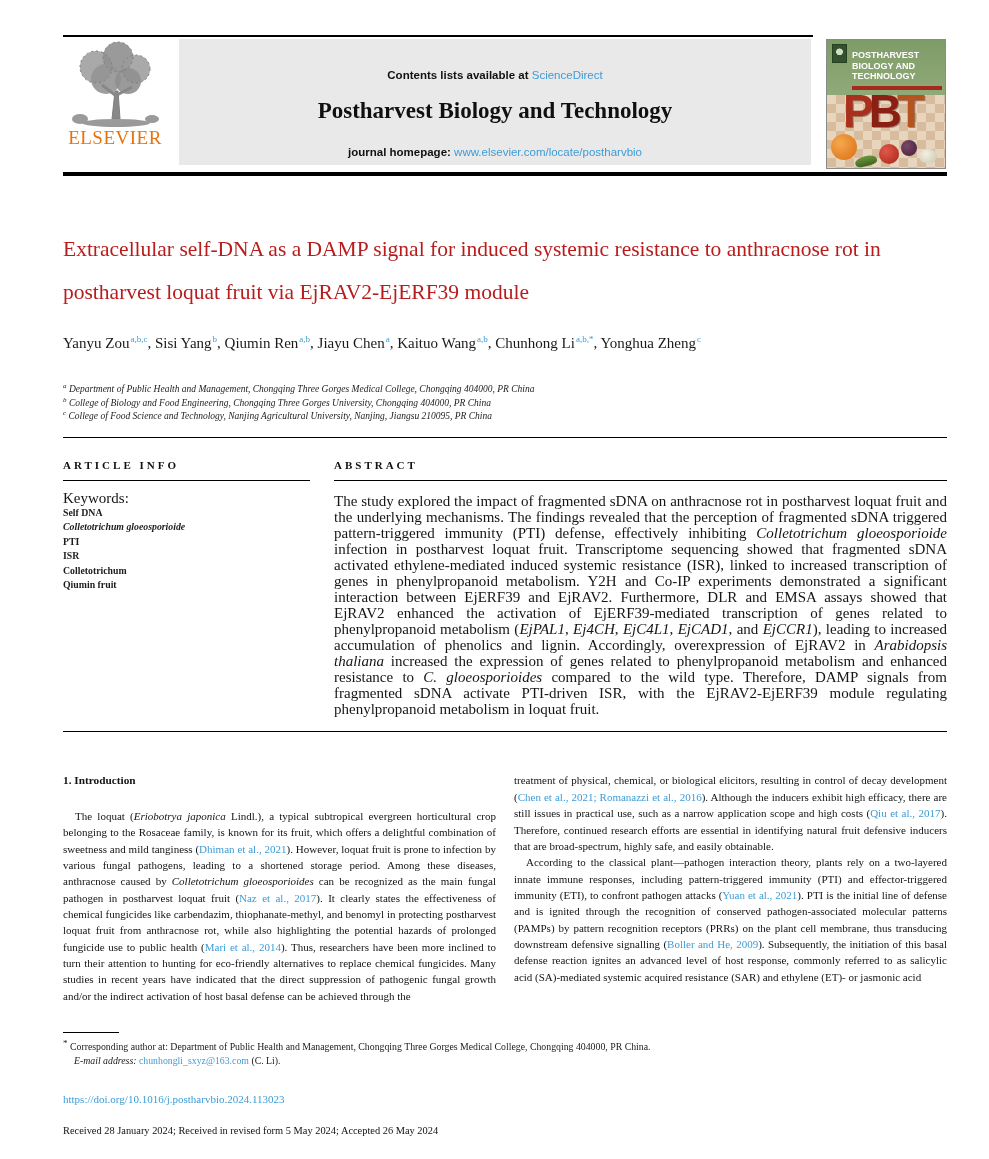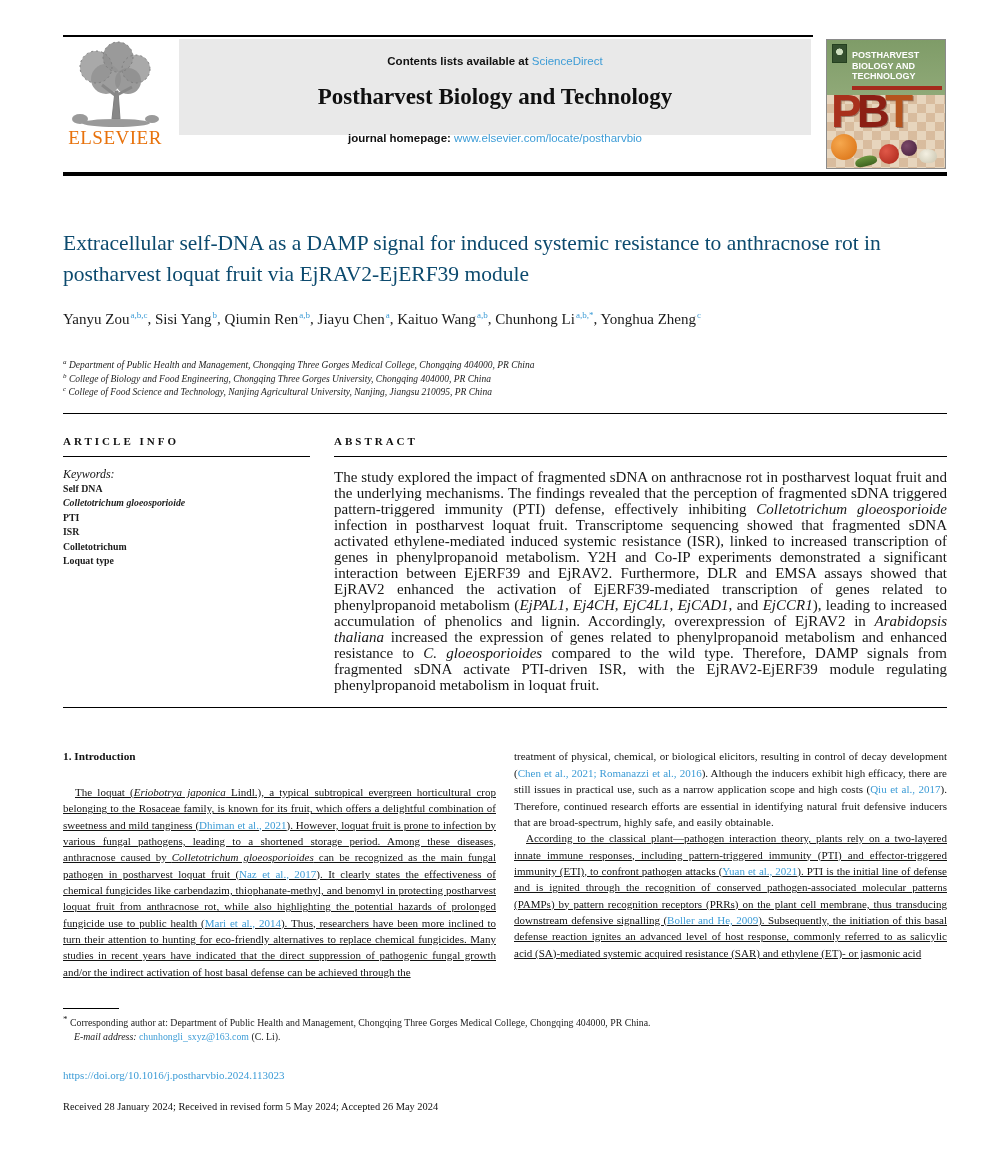--- a/index.html
+++ b/index.html
@@ -8,22 +8,22 @@
        -webkit-font-smoothing:antialiased;}
   .content{position:absolute;left:63px;top:0;width:884px;}
 
   
   .topline{margin-top:35px;height:2px;background:#000;width:750px;}
   .header-row{display:flex;margin-top:2px;align-items:flex-start;}
   .logo-block{width:104px;text-align:center;}
   .logo-block svg{display:block;margin:0 auto;}
   .publisher-name{font-family:"Liberation Serif",serif;font-size:19px;
                   color:#e8720c;letter-spacing:.5px;margin-top:-2px;}
-  .banner{width:632px;margin-left:12px;background:#e9e9e9;height:96px;
-          text-align:center;padding-top:16px;box-sizing:border-box;}
+  .banner{width:632px;margin-left:12px;background:#e9e9e9;height:126px;
+          text-align:center;padding-top:30px;box-sizing:border-box;}
   .contents-line{font-family:"Liberation Sans",sans-serif;font-size:11.5px;
                  font-weight:bold;color:#111;}
   .journal-title{font-size:23px;font-weight:bold;color:#101010;margin-top:17px;}
   .homepage-line{font-family:"Liberation Sans",sans-serif;font-size:11.5px;
                  font-weight:bold;color:#111;margin-top:22px;}
   .lnk{color:#3d9cd6;text-decoration:none;font-weight:normal;cursor:pointer;}
   .contents-line .lnk,.homepage-line .lnk{font-weight:normal;}
   .thickline{height:4px;background:#000;margin-top:3px;width:100%;}
 
   
@@ -36,65 +36,65 @@
                   background:radial-gradient(circle at 50% 35%,#cfe0c0 0 40%,transparent 45%);}
   .cover-title{position:absolute;top:10px;left:25px;right:3px;color:#fff;
                font-weight:bold;font-size:9px;line-height:10.5px;text-align:left;}
   .cover-strip{position:absolute;top:46px;left:25px;right:3px;height:4px;background:#a52a1c;}
   .cover-checker{position:absolute;left:0;right:0;top:55px;bottom:0;
       background-color:#e7d5bd;
       background-image:
         linear-gradient(45deg,rgba(190,140,100,.35) 25%,transparent 25%,transparent 75%,rgba(190,140,100,.35) 75%),
         linear-gradient(45deg,rgba(190,140,100,.35) 25%,transparent 25%,transparent 75%,rgba(190,140,100,.35) 75%);
       background-size:18px 18px;background-position:0 0,9px 9px;}
-  .cover-letters{position:absolute;top:48px;left:4px;font-weight:bold;font-size:46px;
+  .cover-letters{position:absolute;top:48px;left:16px;font-weight:bold;font-size:46px;
                  letter-spacing:-5px;line-height:1;z-index:2;
                  text-shadow:1px 1px 0 rgba(60,10,5,.4);}
   .cover-letters span:nth-child(1){color:#a8301c;}
   .cover-letters span:nth-child(2){color:#8c1f14;}
   .cover-letters span:nth-child(3){color:#b5541e;}
   .fruit{position:absolute;border-radius:50%;z-index:1;}
   .f1{width:26px;height:26px;background:radial-gradient(circle at 35% 35%,#f6a84e,#d86d10);left:4px;bottom:8px;}
   .f2{width:20px;height:20px;background:radial-gradient(circle at 35% 35%,#e05848,#a82418);left:52px;bottom:4px;}
   .f3{width:16px;height:16px;background:radial-gradient(circle at 35% 35%,#7a4868,#441d3a);left:74px;bottom:12px;}
   .f4{width:18px;height:14px;background:radial-gradient(circle at 40% 35%,#f4f0e2,#c9c4ae);left:92px;bottom:5px;border-radius:50% 50% 45% 45%;}
   .f5{width:22px;height:10px;background:linear-gradient(#6d9840,#3f6420);left:28px;bottom:2px;border-radius:60% 60% 40% 40%;transform:rotate(-14deg);}
 
   
-  .article-title{font-size:21.5px;line-height:31px;font-weight:normal;
-                 margin:52px 60px 0 0;color:#0c4a6e;}
+  .article-title{font-size:21.5px;line-height:43px;font-weight:normal;
+                 margin:52px 60px 0 0;color:#b91c1c;}
   .authors{margin-top:17px;font-size:15px;line-height:25px;width:790px;color:#1a1a1a;}
   sup{font-size:9px;line-height:0;}
   .authors sup{margin-left:1px;}
   .it{font-style:italic;}
   .affiliations{margin-top:27px;font-size:9.5px;line-height:13.5px;font-style:italic;color:#222;}
   .affiliations sup{font-size:7px;}
 
   .rule{height:1.4px;background:#000;margin-top:13px;}
 
   
   .info-abstract{display:flex;margin-top:21px;}
   .col-info{width:247px;flex:0 0 auto;}
   .col-abs{flex:1;margin-left:24px;}
   .sec-heading{font-size:11px;font-weight:bold;letter-spacing:3px;color:#111;}
   .heading-rule{height:1.2px;background:#000;margin-top:9px;}
-  .kw-label{font-size:12px;font-style:italic;margin-top:10px;line-height:14.5px;}
+  .kw-label{font-size:15px;margin-top:10px;line-height:14.5px;}
   .kw{font-size:9.8px;line-height:14.5px;font-weight:bold;color:#1c1c1c;}
   .kw .it{font-weight:bold;}
   .abs-body{font-size:15px;line-height:16px;text-align:justify;margin:12px 0 0 0;color:#151515;}
 
   .rule2{height:1.4px;background:#000;margin-top:14px;}
 
   
   .body-cols{display:flex;margin-top:40px;}
   .bcol{width:433px;flex:0 0 auto;font-size:11px;line-height:16.35px;text-align:justify;color:#131313;}
   .bcol + .bcol{margin-left:18px;}
   .intro-heading{font-size:11.3px;font-weight:bold;margin:0 0 19px 0;}
   .bcol p{margin:0;}
-  .p-indent{text-indent:12px;text-decoration:underline;}
+  .p-indent{text-indent:12px;}
 
   
   .footnote{margin-top:28px;}
   .fn-rule{width:56px;height:1px;background:#000;margin-bottom:7px;}
   .footnote p{margin:0;font-size:9.8px;line-height:14.5px;color:#1a1a1a;}
   .fn1{padding-left:11px;text-indent:-11px;}
   .fn2{padding-left:11px;}
   .footer{margin-top:23px;}
   .doi{display:block;font-size:11px;line-height:14px;}
   .received{font-size:10.4px;line-height:15px;margin-top:17px;color:#111;}
@@ -169,21 +169,21 @@
   <div class="info-abstract">
     <div class="col-info">
       <div class="sec-heading">ARTICLE INFO</div>
       <div class="heading-rule"></div>
       <div class="kw-label">Keywords:</div>
       <div class="kw"><span>Self DNA</span></div>
       <div class="kw"><span class="it">Colletotrichum gloeosporioide</span></div>
       <div class="kw"><span>PTI</span></div>
       <div class="kw"><span>ISR</span></div>
       <div class="kw"><span>Colletotrichum</span></div>
-      <div class="kw"><span>Loquat type</span></div>
+      <div class="kw"><span>Qiumin fruit</span></div>
     </div>
     <div class="col-abs">
       <div class="sec-heading">ABSTRACT</div>
       <div class="heading-rule"></div>
       <p class="abs-body"><span>The study explored the impact of fragmented sDNA on anthracnose rot in postharvest loquat fruit and the underlying mechanisms. The findings revealed that the perception of fragmented sDNA triggered pattern-triggered immunity (PTI) defense, effectively inhibiting </span><span class="it">Colletotrichum gloeosporioide</span><span> infection in postharvest loquat fruit. Transcriptome sequencing showed that fragmented sDNA activated ethylene-mediated induced systemic resistance (ISR), linked to increased transcription of genes in phenylpropanoid metabolism. Y2H and Co-IP experiments demonstrated a significant interaction between EjERF39 and EjRAV2. Furthermore, DLR and EMSA assays showed that EjRAV2 enhanced the activation of EjERF39-mediated transcription of genes related to phenylpropanoid metabolism (</span><span class="it">EjPAL1</span><span>, </span><span class="it">Ej4CH</span><span>, </span><span class="it">EjC4L1</span><span>, </span><span class="it">EjCAD1</span><span>, and </span><span class="it">EjCCR1</span><span>), leading to increased accumulation of phenolics and lignin. Accordingly, overexpression of EjRAV2 in </span><span class="it">Arabidopsis thaliana</span><span> increased the expression of genes related to phenylpropanoid metabolism and enhanced resistance to </span><span class="it">C. gloeosporioides</span><span> compared to the wild type. Therefore, DAMP signals from fragmented sDNA activate PTI-driven ISR, with the EjRAV2-EjERF39 module regulating phenylpropanoid metabolism in loquat fruit.</span></p>
     </div>
   </div>
 
   <div class="rule2"></div>
 

